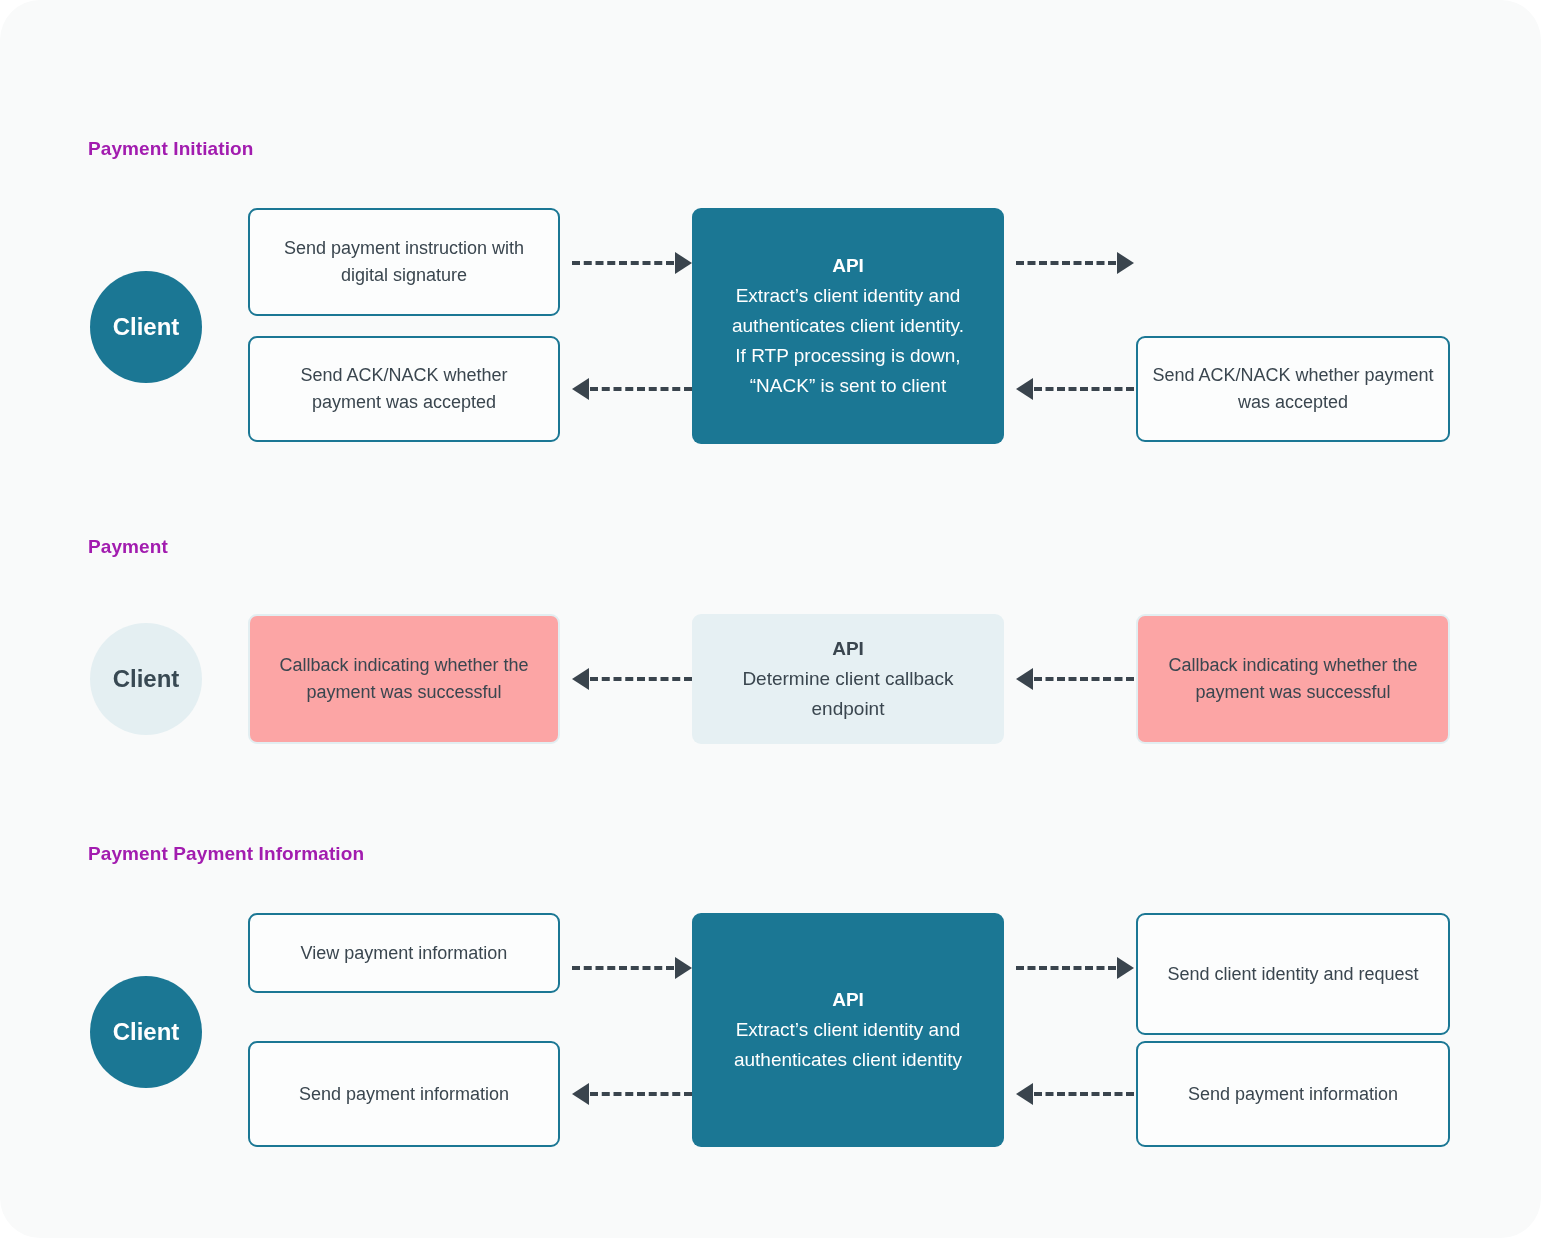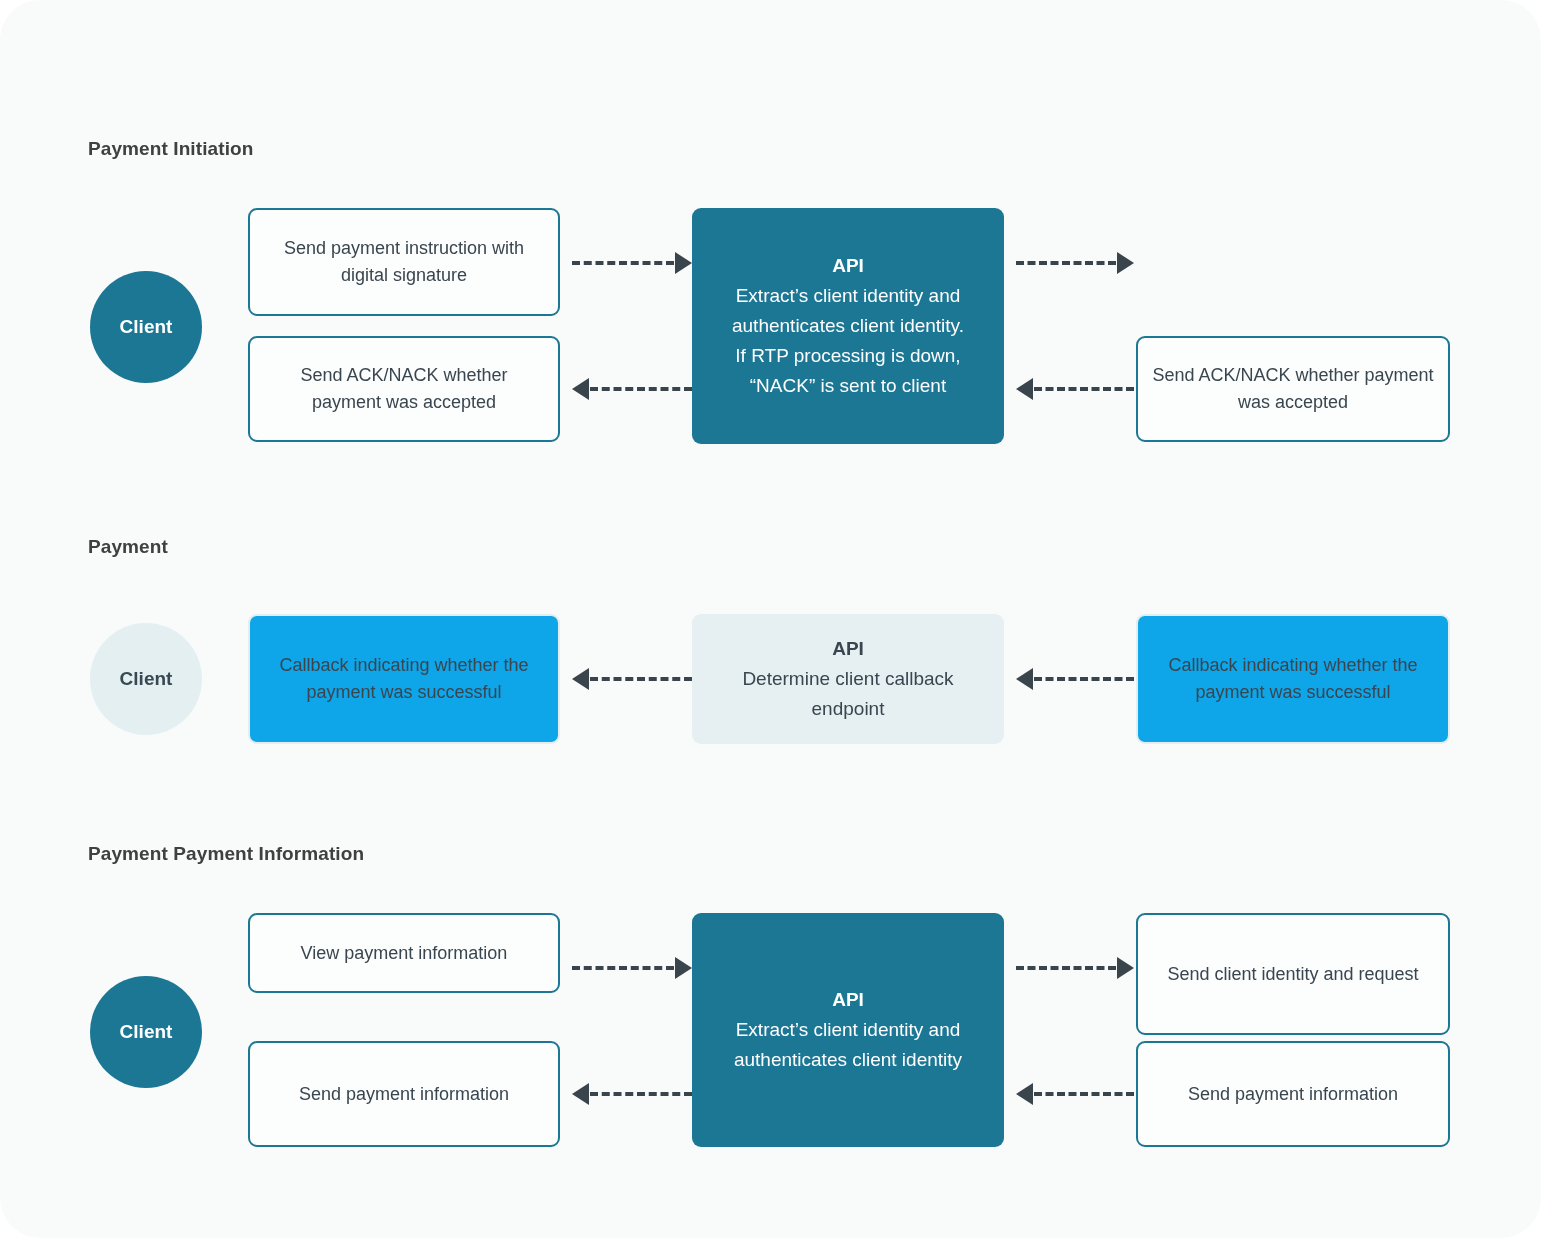--- a/index.html
+++ b/index.html
@@ -17,33 +17,33 @@
     background: #f9fafa;
     border-radius: 40px;
     overflow: hidden;
   }
 
   
   .section-title {
     position: absolute;
     font-size: 19px;
     font-weight: bold;
-    color: #404040;
+    color: #a21caf;
     letter-spacing: 0.1px;
     white-space: nowrap;
   }
 
   
   .client-circle {
     position: absolute;
     border-radius: 50%;
     display: flex;
     align-items: center;
     justify-content: center;
-    font-size: 19px;
+    font-size: 24px;
     font-weight: bold;
   }
   .client-circle.solid {
     background: #1b7794;
     color: #ffffff;
   }
   .client-circle.faded {
     background: #e4eff2;
     color: #384953;
   }
@@ -60,21 +60,21 @@
     font-size: 18px;
     line-height: 27px;
     padding: 6px 14px;
   }
   .msg-box.outline {
     background: #fcfdfd;
     border: 2px solid #1b7794;
     color: #3a464f;
   }
   .msg-box.outline-faded {
-    background: #0ea5e9;
+    background: #fca5a5;
     border: 2px solid #e2eef1;
     color: #3a464f;
   }
 
   
   .api-box {
     position: absolute;
     box-sizing: border-box;
     border-radius: 9px;
     display: flex;

